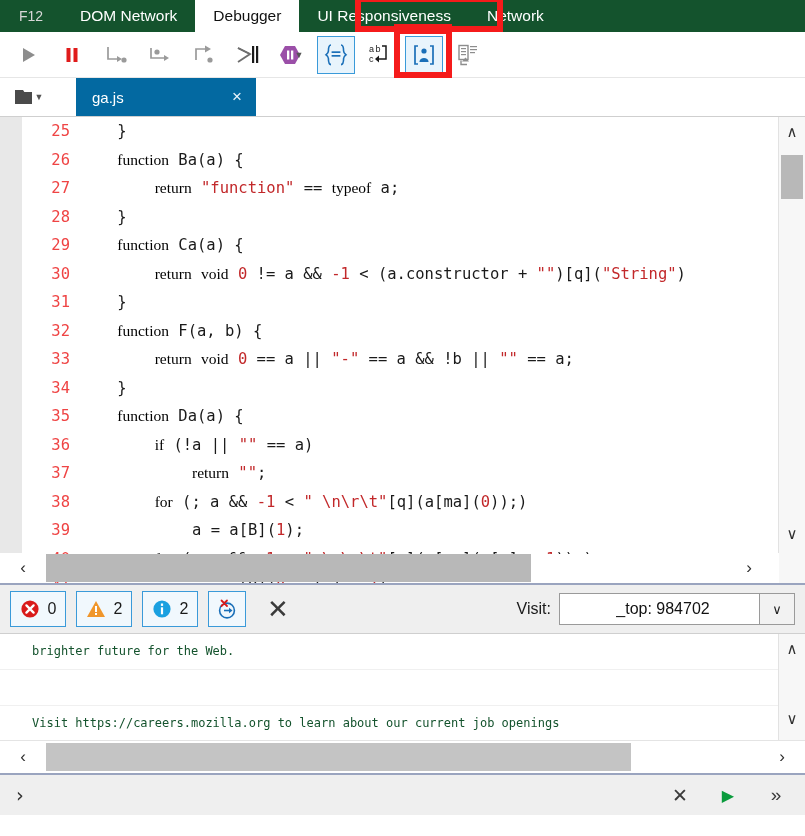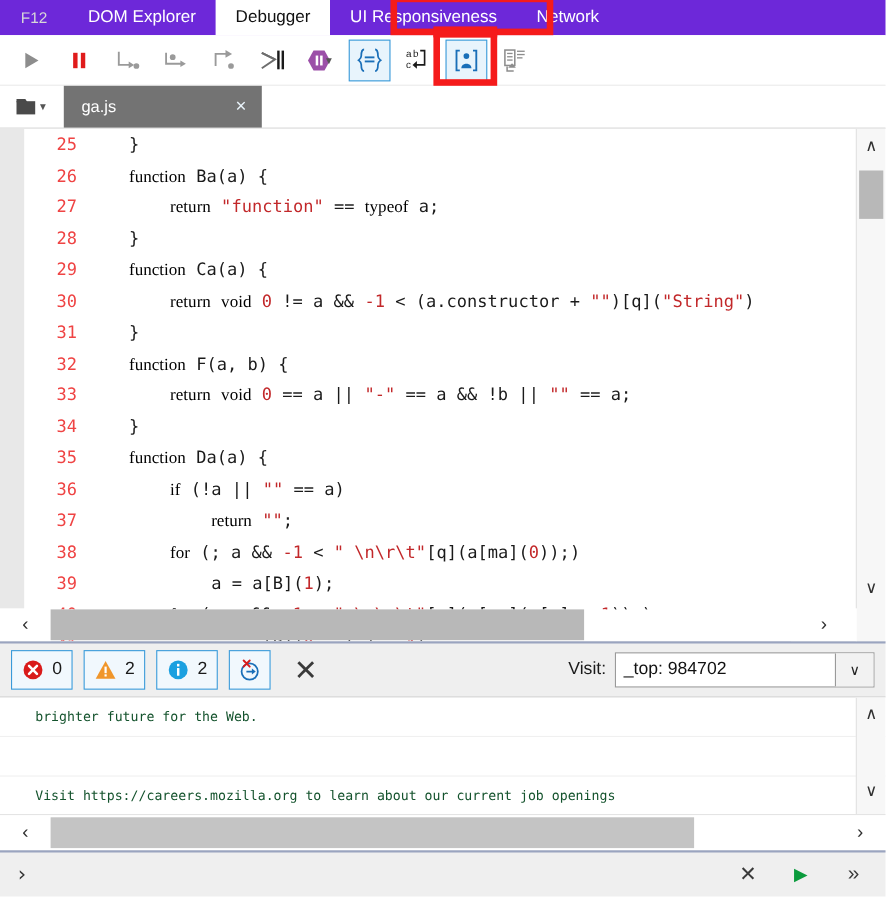--- a/index.html
+++ b/index.html
@@ -6,21 +6,21 @@
   body{
     width:805px;height:836px;overflow:hidden;
     font-family:"Liberation Sans", sans-serif;
     background:#ffffff;
     -webkit-font-smoothing:antialiased;
   }
   .app{position:relative;width:805px;height:836px;}
 
   
   .tabstrip{
-    height:32px;background:#6d28d9;display:flex;align-items:stretch;
+    height:32px;background:#14532d;display:flex;align-items:stretch;
     color:#ffffff;font-size:15.5px;
   }
   .tabstrip .f12{
     display:flex;align-items:center;justify-content:center;
     width:62px;color:#d8d8d8;font-size:14px;
   }
   .tabstrip .tab{
     display:flex;align-items:center;justify-content:center;
     padding:0 18px;color:#ffffff;white-space:nowrap;cursor:default;
   }
@@ -51,23 +51,24 @@
 
   
   .filebar{
     height:38px;background:#ffffff;display:flex;align-items:stretch;
     border-bottom:1px solid #cfcfcf;
   }
   .folderbtn{
     width:58px;display:flex;align-items:center;justify-content:center;gap:2px;
   }
   .filetab{
-    background:#737373;color:#ffffff;display:flex;align-items:center;
+    background:#0369a1;color:#ffffff;display:flex;align-items:center;
     padding:0 14px 0 16px;min-width:150px;font-size:15px;
     justify-content:space-between;
+    margin-left:18px;
   }
   .filetab .closex{font-size:17px;color:#eaf4fb;font-weight:300;}
 
   
   .editor{
     position:relative;height:466px;background:#ffffff;overflow:hidden;
     display:flex;
   }
   .gutter-pad{width:22px;background:#e8e8e8;flex:0 0 22px;}
   .codewrap{position:relative;flex:1;overflow:hidden;}
@@ -131,21 +132,21 @@
     font-size:26px;color:#3a3a3a;width:44px;text-align:center;font-weight:400;
     line-height:1;
   }
   .target-wrap{
     margin-left:auto;display:flex;align-items:center;gap:8px;font-size:16px;color:#1a1a1a;
   }
   .target-box{
     border:1px solid #9a9a9a;background:#ffffff;height:32px;width:236px;
     display:flex;align-items:center;box-sizing:border-box;
   }
-  .target-box .val{flex:1;padding-left:7px;font-size:16px;color:#111;}
+  .target-box .val{flex:1;padding-left:7px;font-size:16px;color:#111;text-align:center;}
   .target-box .dd{
     width:34px;height:30px;border-left:1px solid #9a9a9a;background:#f2f2f2;
     display:flex;align-items:center;justify-content:center;font-size:13px;color:#222;
   }
 
   
   .conout{
     position:relative;height:106px;background:#ffffff;border-top:1px solid #cfcfcf;
     overflow:hidden;
   }
@@ -182,21 +183,21 @@
   .inputbar .ibtn{font-size:19px;color:#3a3a3a;width:30px;text-align:center;}
   .inputbar .ibtn.play{color:#0a9b3c;font-size:16px;}
 </style>
 </head>
 <body>
 
 <div class="app">
 
   <div class="tabstrip">
     <div class="f12">F12</div>
-    <div class="tab">DOM Explorer</div>
+    <div class="tab">DOM Network</div>
     <div class="tab active">Debugger</div>
     <div class="tab">UI Responsiveness</div>
     <div class="tab">Network</div>
   </div>
 
   <div class="toolbar">
 
     <div class="tbtn">
       <svg width="20" height="20" viewBox="0 0 20 20">
         <polygon points="5,3 17,10 5,17" fill="#8d8d8d"></polygon>

